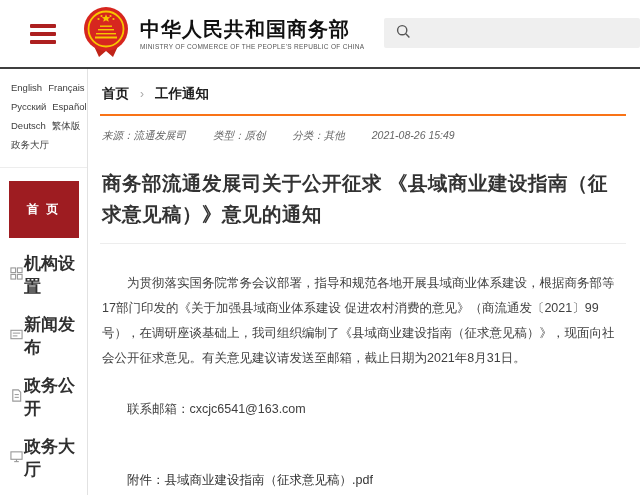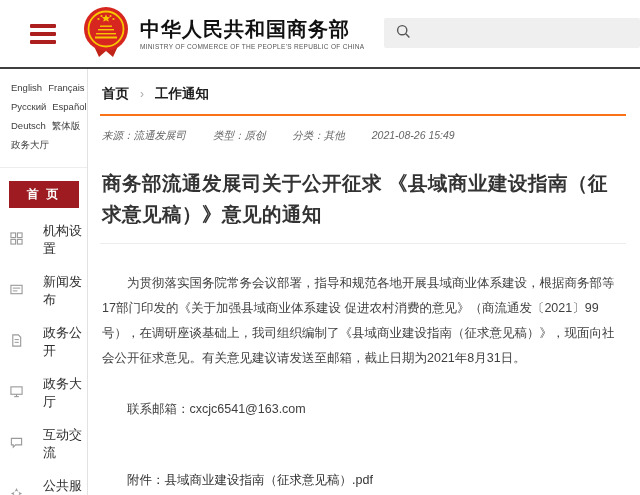--- a/index.html
+++ b/index.html
@@ -26,24 +26,24 @@
   .main { display:flex; height:426px; }
   .sidebar { width:88px; flex:0 0 88px; border-right:1px solid #e2e2e2; }
   .content { flex:1; padding:0 14px 0 12px; }
 
   
   .langs { padding:12px 4px 10px 11px; }
   .lang-row { display:flex; gap:6px; margin-bottom:5px; }
   .lang-row span { font-size:9.5px; color:#404040; line-height:14px; cursor:pointer; white-space:nowrap; }
   .side-divider { border-bottom:1px solid #ededed; }
   .home-btn { width:70px; margin:13px auto 6px; background:#9e1c21; color:#fff;
-    text-align:center; font-size:12px; font-weight:700; padding:5px 0; cursor:pointer;
+    text-align:center; font-size:12px; font-weight:700; padding:20px 0; cursor:pointer;
     letter-spacing:2px; }
-  .nav-item { display:flex; align-items:center; gap:20px; padding:7.5px 0 7.5px 10px;
-    font-size:13px; font-weight:400; color:#2f2f2f; cursor:pointer; }
+  .nav-item { display:flex; align-items:center; gap:1px; padding:7.5px 0 7.5px 10px;
+    font-size:17px; font-weight:700; color:#2f2f2f; cursor:pointer; }
   .nav-item svg { flex:0 0 auto; }
   .nav-list { padding-bottom:6px; }
   .assistant { text-align:center; padding:16px 0 12px; cursor:pointer; }
   .assistant-label { display:block; margin-top:6px; font-size:10px; color:#444; }
 
   
   .breadcrumb { display:flex; align-items:center; padding:16px 0 11px 2px;
     border-bottom:2px solid #f97316; }
   .bc-home,.bc-current { font-size:13.5px; font-weight:700; color:#1f1f1f; }
   .bc-home { cursor:pointer; }

